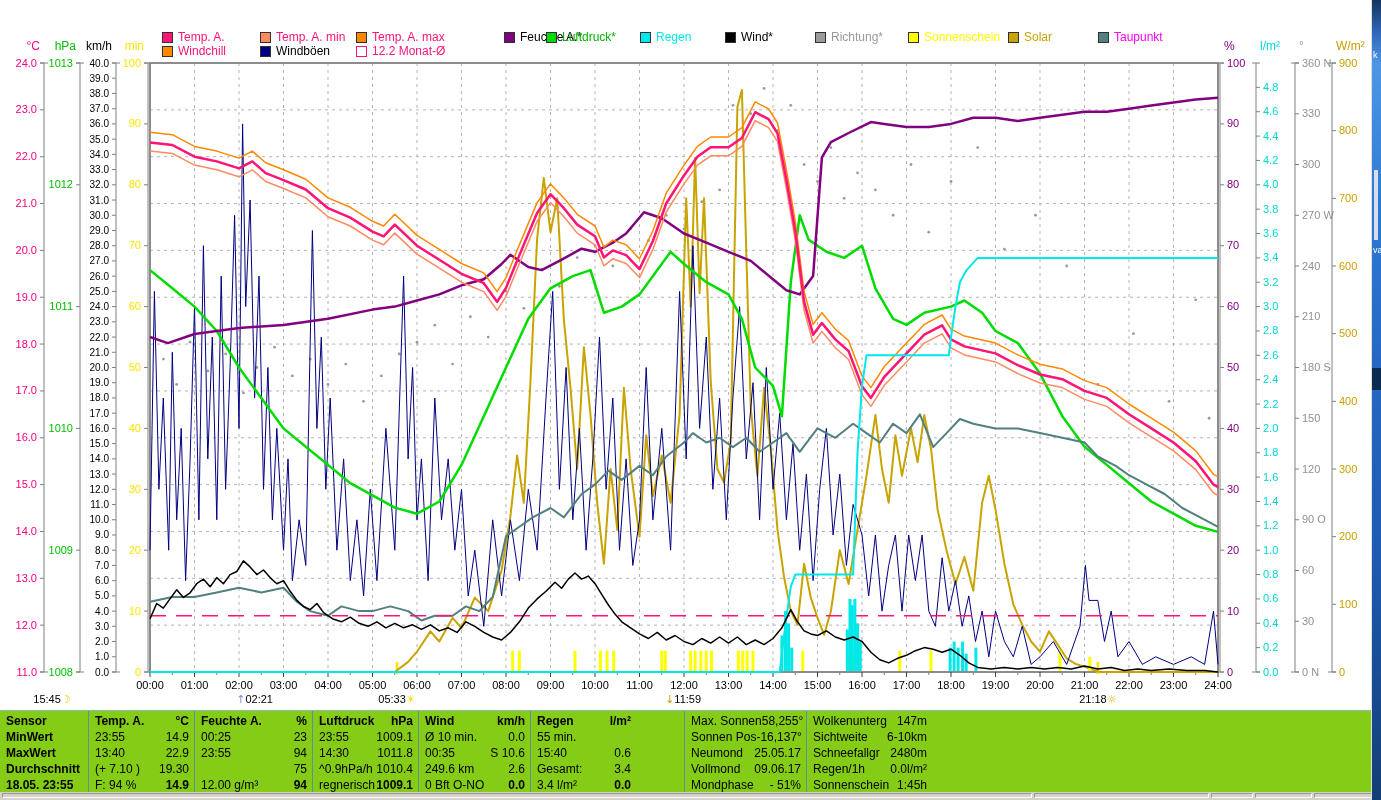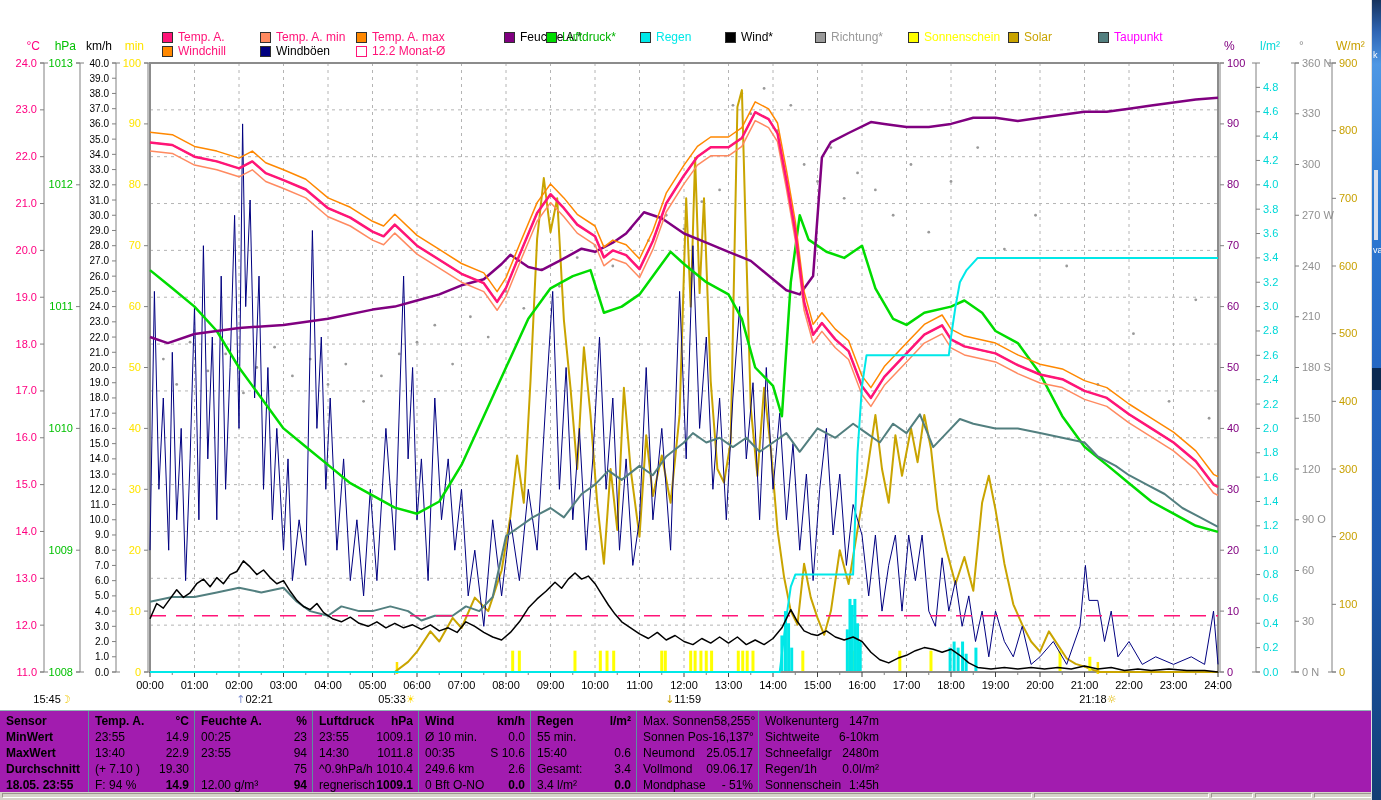--- a/index.html
+++ b/index.html
@@ -3,21 +3,21 @@
 <meta charset="utf-8">
 <style>
   html,body{margin:0;padding:0;background:#fff;}
   body{width:1381px;height:800px;overflow:hidden;font-family:"Liberation Sans",sans-serif;}
   .app{position:absolute;top:0;left:0;width:1381px;height:800px;background:#fff;}
   #title{position:absolute;top:6px;left:0;width:1381px;text-align:center;font-size:15px;color:#000;}
   #legend{position:absolute;top:0;left:0;width:1381px;height:62px;}
   .lg-item{position:absolute;display:flex;align-items:center;gap:5px;font-size:12px;white-space:nowrap;height:12px;}
   .lg-item .sw{width:9px;height:9px;border:1px solid #303030;display:inline-block;flex:0 0 auto;}
   #chart-svg{position:absolute;top:0;left:0;}
-  #stats{position:absolute;top:710px;left:0;width:1372px;height:82px;background:#a21caf;border-top:1px solid #8FB8B4;display:flex;font-size:12px;color:#000;box-sizing:border-box;}
+  #stats{position:absolute;top:710px;left:0;width:1372px;height:82px;background:#84cc16;border-top:1px solid #8FB8B4;display:flex;font-size:12px;color:#000;box-sizing:border-box;}
   .grp{box-sizing:border-box;padding-top:2px;flex:0 0 auto;}
   .grp.sep{border-left:1px solid #5E8F9E;}
   .row{height:16px;line-height:16px;display:flex;justify-content:space-between;padding:0 5px 0 6px;white-space:nowrap;overflow:hidden;}
   .b{font-weight:bold;}
   #statusbar{position:absolute;top:792px;left:0;width:1372px;height:8px;background:#D6D2CA;display:flex;gap:2px;padding:1px 0 0 2px;box-sizing:border-box;}
   .seg{height:5px;border:1px solid;border-color:#9A968E #FFFFFF #FFFFFF #9A968E;box-sizing:border-box;flex:0 0 auto;}
   #strip{position:absolute;top:0;left:1371px;width:10px;height:800px;border-left:1px solid #E0E0E0;
     background:linear-gradient(180deg,#16335E 0%,#2F66B5 4%,#4E97E4 8%,#2E7BD4 25%,#2568C4 45%,#1E5AB0 70%,#123E74 100%);}
   #strip .thumb{position:absolute;left:2px;top:170px;width:4px;height:70px;background:#E9E9EF;opacity:.9;}
   #strip .frag{position:absolute;left:1px;color:#fff;font-size:9px;}
@@ -729,21 +729,21 @@
         </div>
         <div class="row">
           <span>Gesamt:</span>
           <span>3.4</span>
         </div>
         <div class="row">
           <span>3.4 l/m²</span>
           <span class="b">0.0</span>
         </div>
       </div>
-      <div class="grp sep" style="width: 122px;">
+      <div class="grp sep" style="width: 122px; margin-left: 48px;">
         <div class="row">
           <span>Max. Sonnen</span>
           <span>58,255°</span>
         </div>
         <div class="row">
           <span>Sonnen Pos</span>
           <span>-16,137°</span>
         </div>
         <div class="row">
           <span>Neumond</span>

